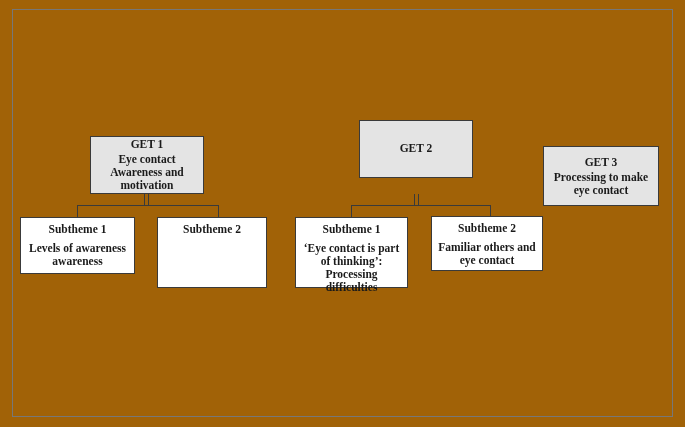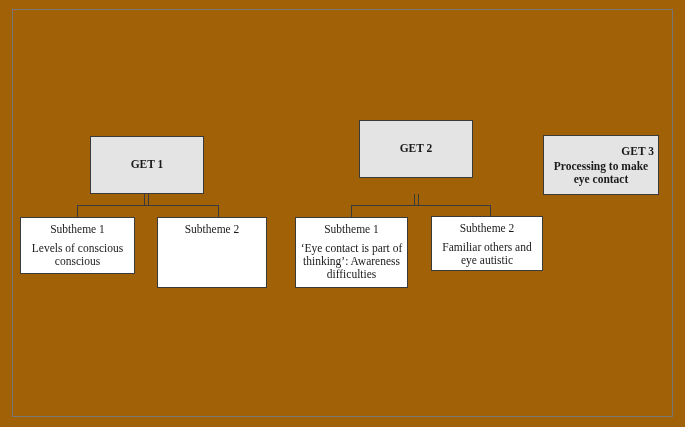--- a/index.html
+++ b/index.html
@@ -26,38 +26,39 @@
     border: 1px solid #777777;
     box-sizing: border-box;
   }
   .box {
     position: absolute;
     box-sizing: border-box;
     border: 1.5px solid #3a3a3a;
     text-align: center;
     font-size: 11.5px;
     line-height: 13px;
+    font-weight: bold;
   }
   .theme-box {
     background: #e4e4e4;
     font-weight: bold;
     display: flex;
     flex-direction: column;
     justify-content: center;
     padding: 2px 4px;
   }
   .sub-box {
     background: #ffffff;
     padding: 5px 3px 3px 3px;
   }
   .theme-title { margin-bottom: 2px; }
   .sub-title { margin-bottom: 6px; }
   #get1 { left: 90px;  top: 136px; width: 114px; height: 58px; }
   #get2 { left: 359px; top: 120px; width: 114px; height: 58px; }
-  #get3 { left: 543px; top: 135px; width: 116px; height: 60px; align-items: flex-end; }
+  #get3 { left: 543px; top: 146px; width: 116px; height: 60px; }
   #s11  { left: 20px;  top: 217px; width: 115px; height: 57px; }
   #s12  { left: 157px; top: 217px; width: 110px; height: 71px; }
   #s21  { left: 295px; top: 217px; width: 113px; height: 71px; }
   #s22  { left: 431px; top: 216px; width: 112px; height: 55px; }
   .stem {
     position: absolute;
     width: 5px;
     box-sizing: border-box;
     border-left: 1.5px solid #3a3a3a;
     border-right: 1.5px solid #3a3a3a;
@@ -83,20 +84,21 @@
 </style>
 </head>
 <body>
 
 <div class="canvas">
 
   <div class="frame"></div>
 
   <div class="box theme-box" id="get1">
     <div class="theme-title">GET 1</div>
+    <div class="theme-body">Eye contact Awareness and motivation</div>
   </div>
 
   <div class="box theme-box" id="get2">
     <div class="theme-title">GET 2</div>
   </div>
 
   <div class="box theme-box" id="get3">
     <div class="theme-title">GET 3</div>
     <div class="theme-body">Processing to make eye contact</div>
   </div>
@@ -106,28 +108,28 @@
   <div class="vline" id="c1-d1"></div>
   <div class="vline" id="c1-d2"></div>
 
   <div class="stem" id="c2-stem"></div>
   <div class="hline" id="c2-h"></div>
   <div class="vline" id="c2-d1"></div>
   <div class="vline" id="c2-d2"></div>
 
   <div class="box sub-box" id="s11">
     <div class="sub-title">Subtheme 1</div>
-    <div class="sub-body">Levels of conscious conscious</div>
+    <div class="sub-body">Levels of awareness awareness</div>
   </div>
   <div class="box sub-box" id="s12">
     <div class="sub-title">Subtheme 2</div>
   </div>
 
   <div class="box sub-box" id="s21">
     <div class="sub-title">Subtheme 1</div>
-    <div class="sub-body">‘Eye contact is part of thinking’: Awareness difficulties</div>
+    <div class="sub-body">‘Eye contact is part of thinking’: Processing difficulties</div>
   </div>
   <div class="box sub-box" id="s22">
     <div class="sub-title">Subtheme 2</div>
-    <div class="sub-body">Familiar others and eye autistic</div>
+    <div class="sub-body">Familiar others and eye contact</div>
   </div>
 
 </div>
 
 </body></html>

